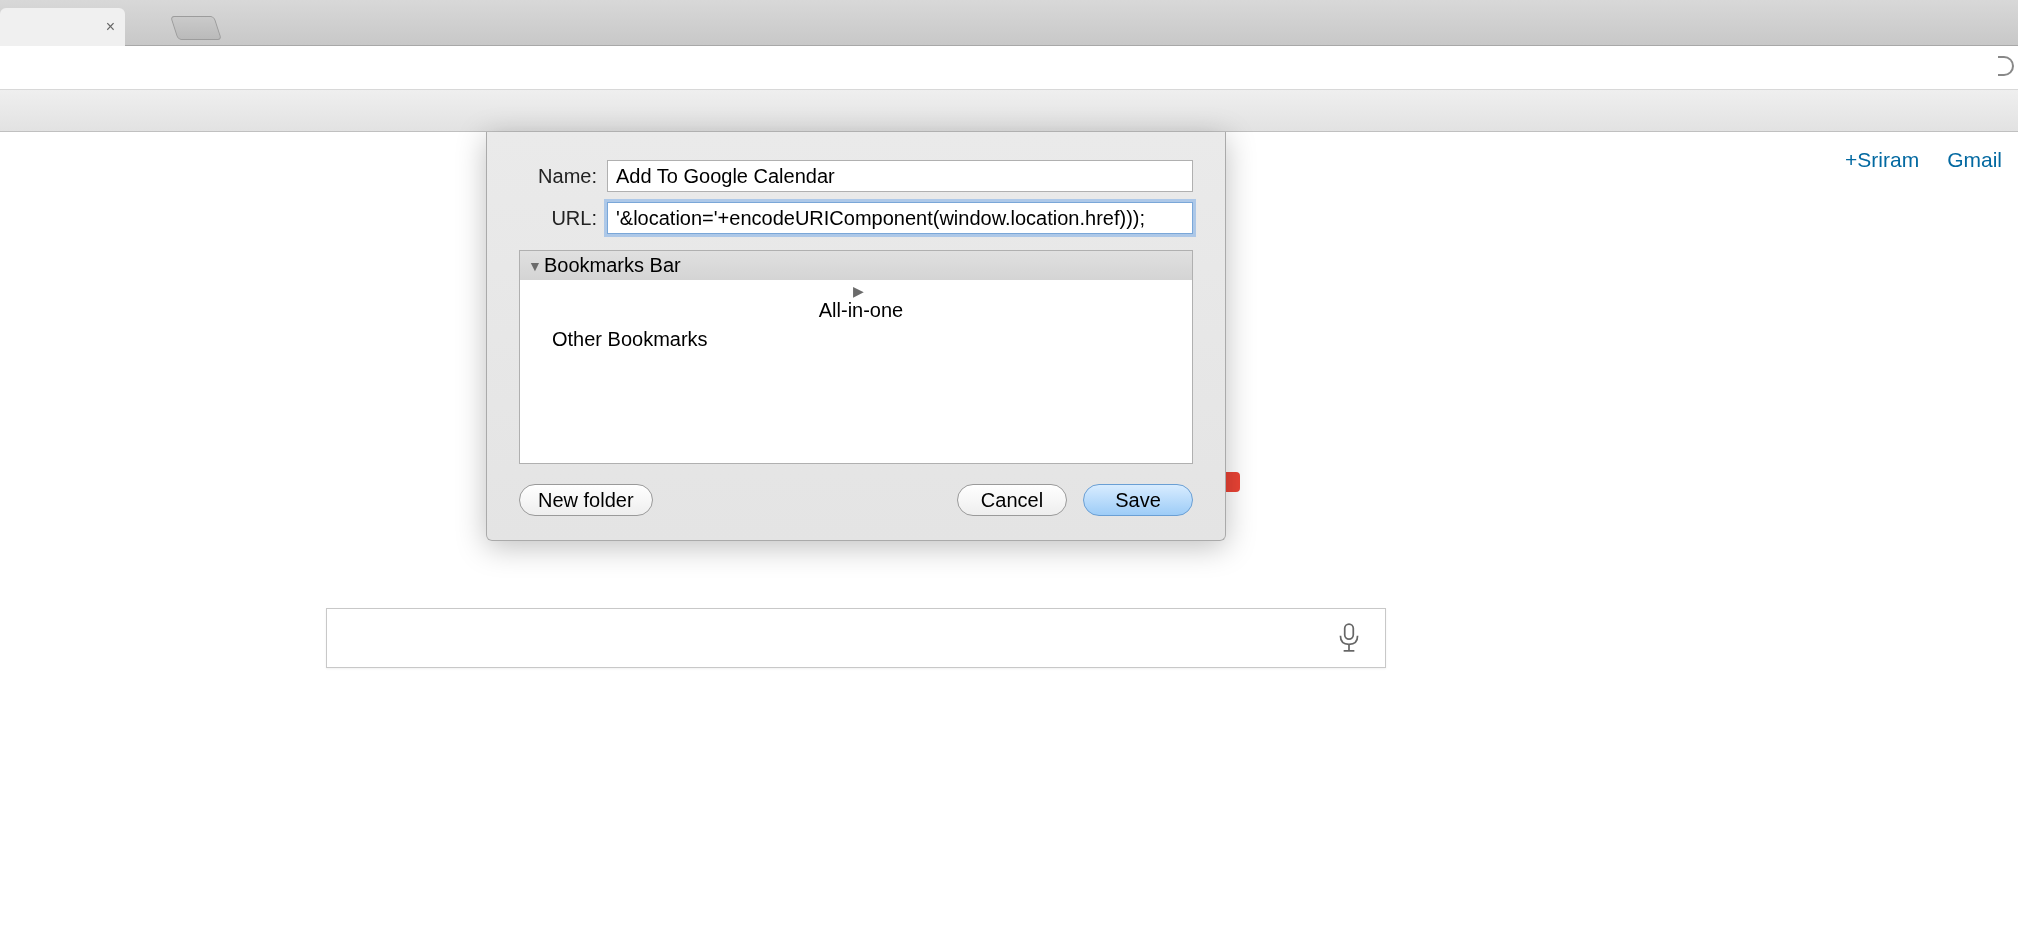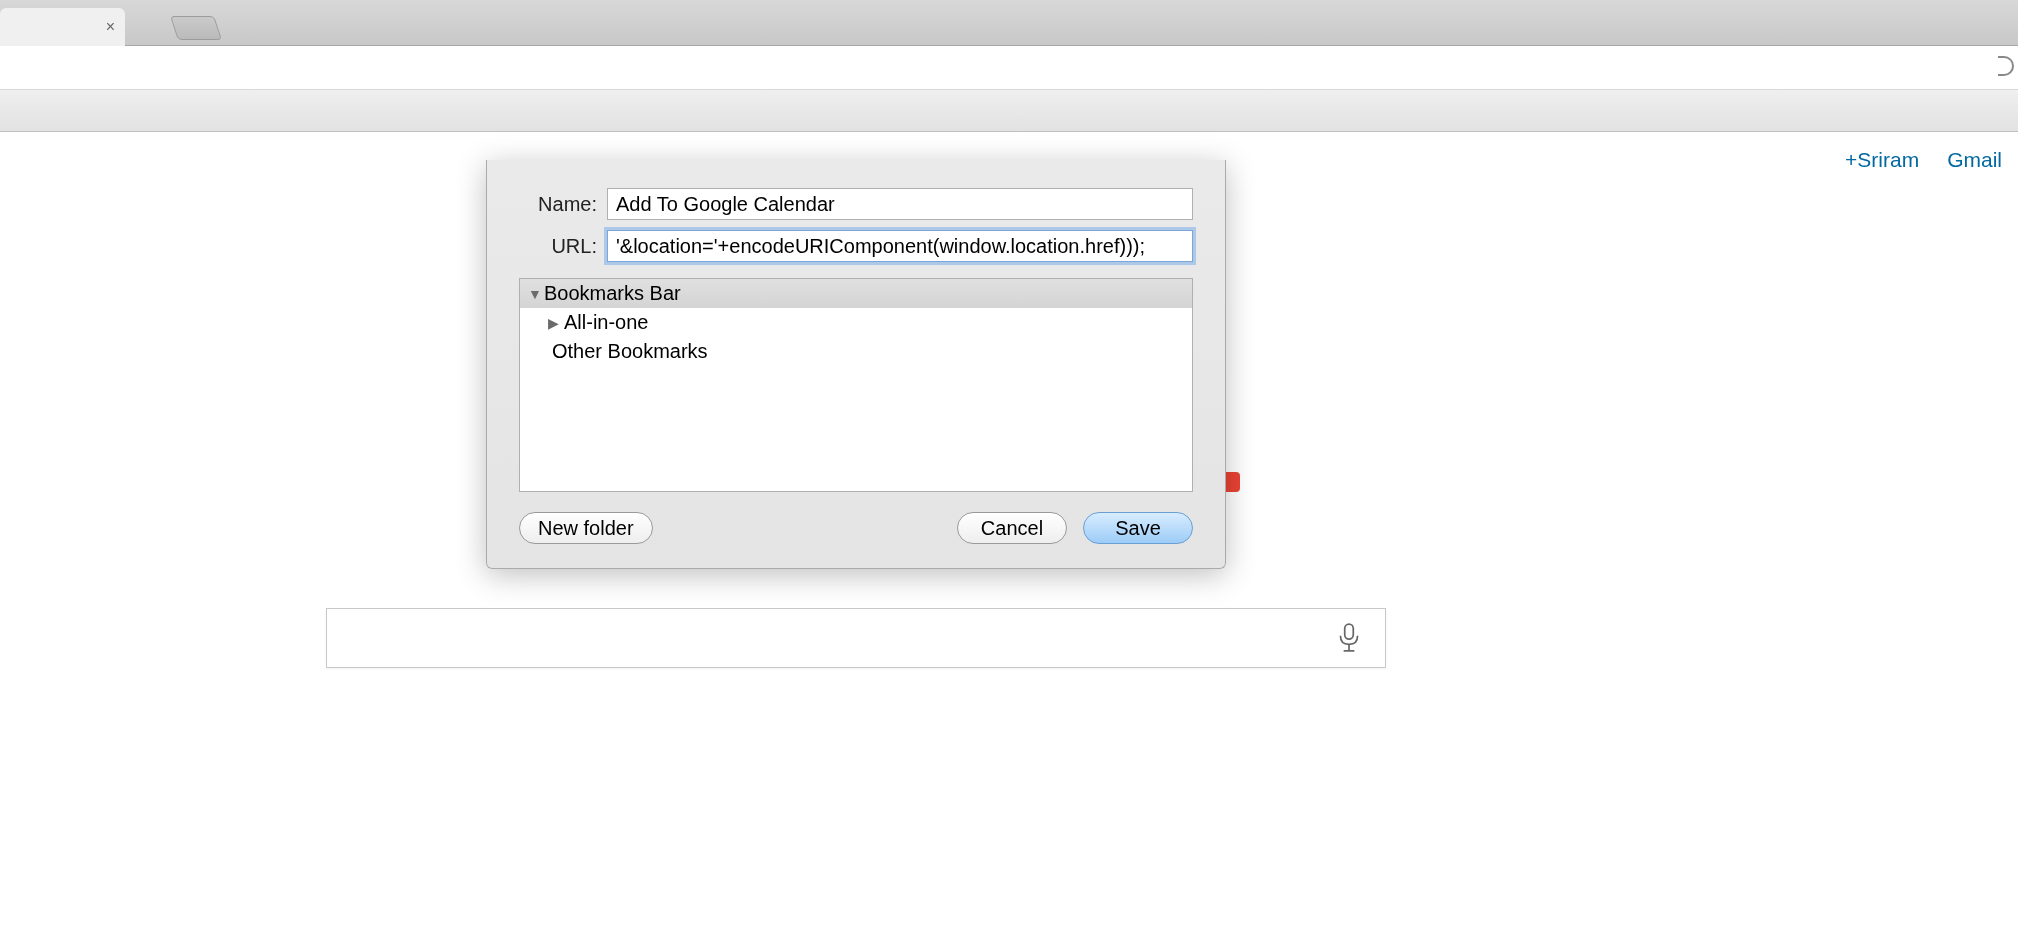--- a/index.html
+++ b/index.html
@@ -99,21 +99,20 @@
       position: absolute;
       left: 486px;
       top: 0;
       width: 740px;
       background: linear-gradient(to bottom, #eaeaea, #e4e4e4);
       border: 1px solid #aaa;
       border-top: none;
       border-radius: 0 0 6px 6px;
       box-shadow: 0 6px 30px rgba(0,0,0,0.25);
       padding: 28px 32px 24px 32px;
-      margin-top: 28px;
     }
     
     .form-row {
       display: flex;
       align-items: center;
       margin-bottom: 10px;
     }
     .form-label {
       width: 78px;
       text-align: right;
@@ -155,21 +154,21 @@
     }
     .disclosure {
       display: inline-block;
       width: 14px;
       margin-right: 2px;
       font-size: 14px;
       color: #6b6b6b;
     }
     .disclosure.down::before { content: "▼"; }
     .disclosure.right::before { content: "▶"; }
-    .tree-indent-1 { padding-left: 28px; }
+    .tree-indent-1 { padding-left: 18px; flex-direction: column; }
     .tree-noicon { padding-left: 32px; }
     
     .dialog-buttons {
       display: flex;
       justify-content: space-between;
       margin-top: 20px;
       align-items: center;
     }
     .button-group-right {
       display: flex;

